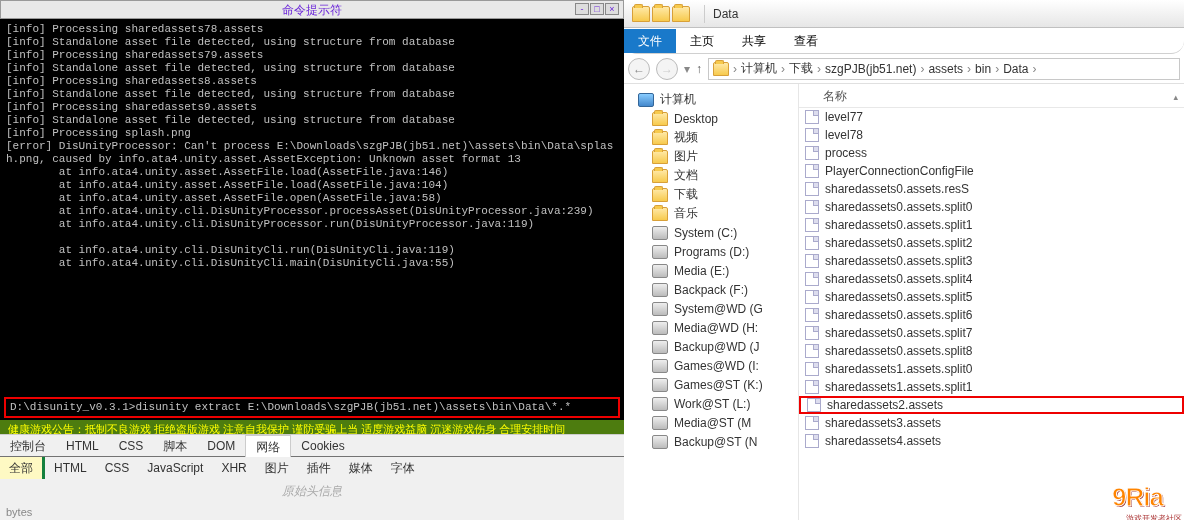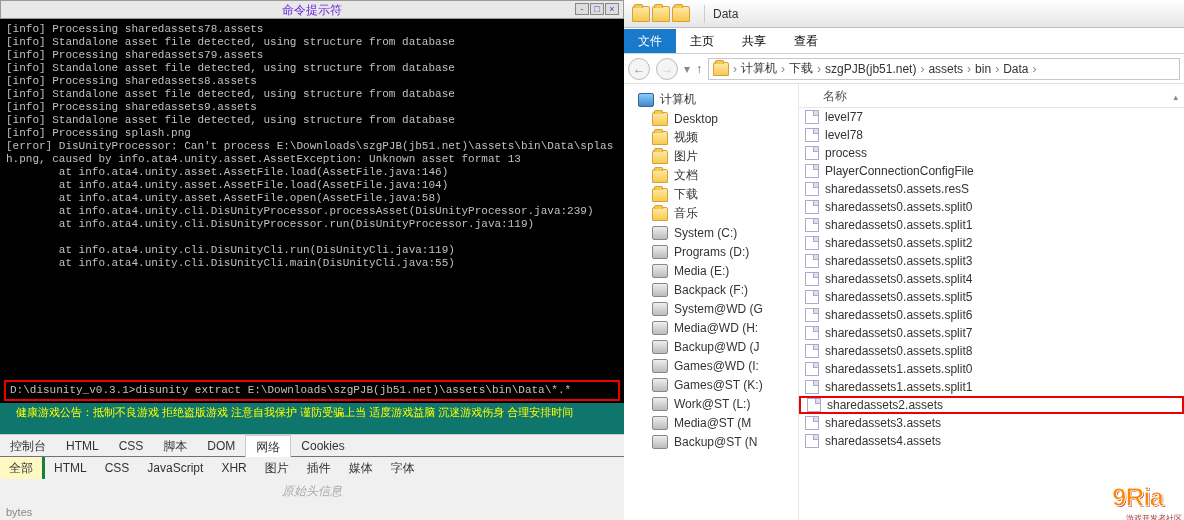--- a/index.html
+++ b/index.html
@@ -5,41 +5,41 @@
 * { margin:0; padding:0; box-sizing:border-box; font-family:"Microsoft YaHei",Tahoma,SimSun,sans-serif; }
 body { width:1184px; height:520px; overflow:hidden; background:#fff; display:flex; }
 
 
 .left { width:624px; height:520px; display:flex; flex-direction:column; background:#000; }
 .term-title { background:#e8e8e8; color:#6d28d9; height:19px; line-height:19px; font-size:12px; text-align:center; border:1px solid #999; position:relative; }
 .term-title .wb { position:absolute; right:4px; top:2px; display:flex; gap:1px; }
 .term-title .wb span { width:14px; height:12px; border:1px solid #888; background:#ddd; font-size:9px; text-align:center; line-height:10px; }
 .terminal { flex:1; background:#000; color:#c0c0c0; font-family:"Consolas","Courier New",monospace; font-size:11px; line-height:13px; padding:4px 6px; overflow:hidden; white-space:pre-wrap; word-break:break-all; }
 .cmdbox { border:2px solid #e00; margin:2px 4px; padding:2px 4px; color:#c0c0c0; font-family:"Courier New",monospace; font-size:11px; line-height:13px; white-space:pre-wrap; word-break:break-all; }
-.notice { background:#0f766e; color:#ff0; font-size:11px; padding:2px 16px; height:31px; overflow:hidden; white-space:nowrap; }
+.notice { background:#4d7c0f; color:#ff0; font-size:11px; padding:2px 8px; height:14px; overflow:hidden; white-space:nowrap; }
 .devtabs { background:#f0f0f0; border-top:1px solid #ccc; font-size:12px; color:#333; }
 .devrow { display:flex; height:22px; align-items:center; border-bottom:1px solid #737373; }
 .devrow > div { padding:0 10px; height:22px; line-height:22px; cursor:default; }
 .devrow .active { background:#fff; border:1px solid #ccc; border-bottom:none; }
 .devrow2 { display:flex; height:22px; align-items:center; }
 .devrow2 > div { padding:0 9px; height:22px; line-height:22px; }
 .devrow2 .first { background:#fef9c3; border-right:3px solid #15803d; }
 .rawhdr { color:#aaa; font-size:12px; text-align:center; padding:4px 0; font-style:italic; }
 .bytes { color:#888; font-size:11px; padding:2px 6px; }
 
 
 .right { width:560px; height:520px; display:flex; flex-direction:column; background:#fff; position:relative; }
 .exp-title { height:28px; background:linear-gradient(#fff,#e6e6e6); border-bottom:1px solid #c0c0c0; display:flex; align-items:center; font-size:12px; }
 .exp-title .folders { display:flex; gap:2px; padding:0 8px; }
 .exp-title .folders span { width:18px; height:16px; display:inline-block; }
 .fold-ico { border:1px solid #d8a038; background:linear-gradient(#ffe9a8,#f7ca4d); border-radius:2px 2px 0 0; position:relative; }
 .fold-ico::before { content:""; position:absolute; top:-3px; left:1px; width:7px; height:3px; background:#f7ca4d; border:1px solid #d8a038; border-bottom:none; border-radius:2px 2px 0 0; }
 .exp-title .sep { flex:1; border-left:1px solid #ccc; height:18px; margin-left:6px; padding-left:8px; display:flex; align-items:center; }
 .exp-title .tline { color:#333; }
-.ribbon { height:26px; background:#fff; display:flex; align-items:flex-end; font-size:12px; border-bottom:1px solid #d0d0d0; }
+.ribbon { height:26px; background:#fff; display:flex; align-items:flex-end; font-size:12px; border-bottom:1px solid #d0d0d0;border-radius:13px; }
 .ribbon > div { padding:0 14px; height:24px; line-height:24px; }
 .ribbon .file-tab { background:#1979ca; color:#fff; }
 .address { height:30px; display:flex; align-items:center; border-bottom:1px solid #e0e0e0; padding:0 4px; font-size:12px; gap:6px; }
 .navbtn { width:22px; height:22px; border-radius:50%; border:1px solid #bbb; background:#f4f4f4; text-align:center; line-height:20px; color:#888; }
 .addr-box { flex:1; border:1px solid #c8c8c8; height:22px; display:flex; align-items:center; padding:0 4px; gap:2px; }
 .addr-box .crumb { color:#333; }
 .addr-box .crumbsep { color:#888; margin:0 2px; }
 .exp-body { flex:1; display:flex; overflow:hidden; }
 .side { width:175px; border-right:1px solid #e6e6e6; font-size:12px; padding-top:6px; overflow:hidden; }
 .side .item { display:flex; align-items:center; gap:6px; padding:2px 8px 2px 28px; height:19px; color:#333; }

